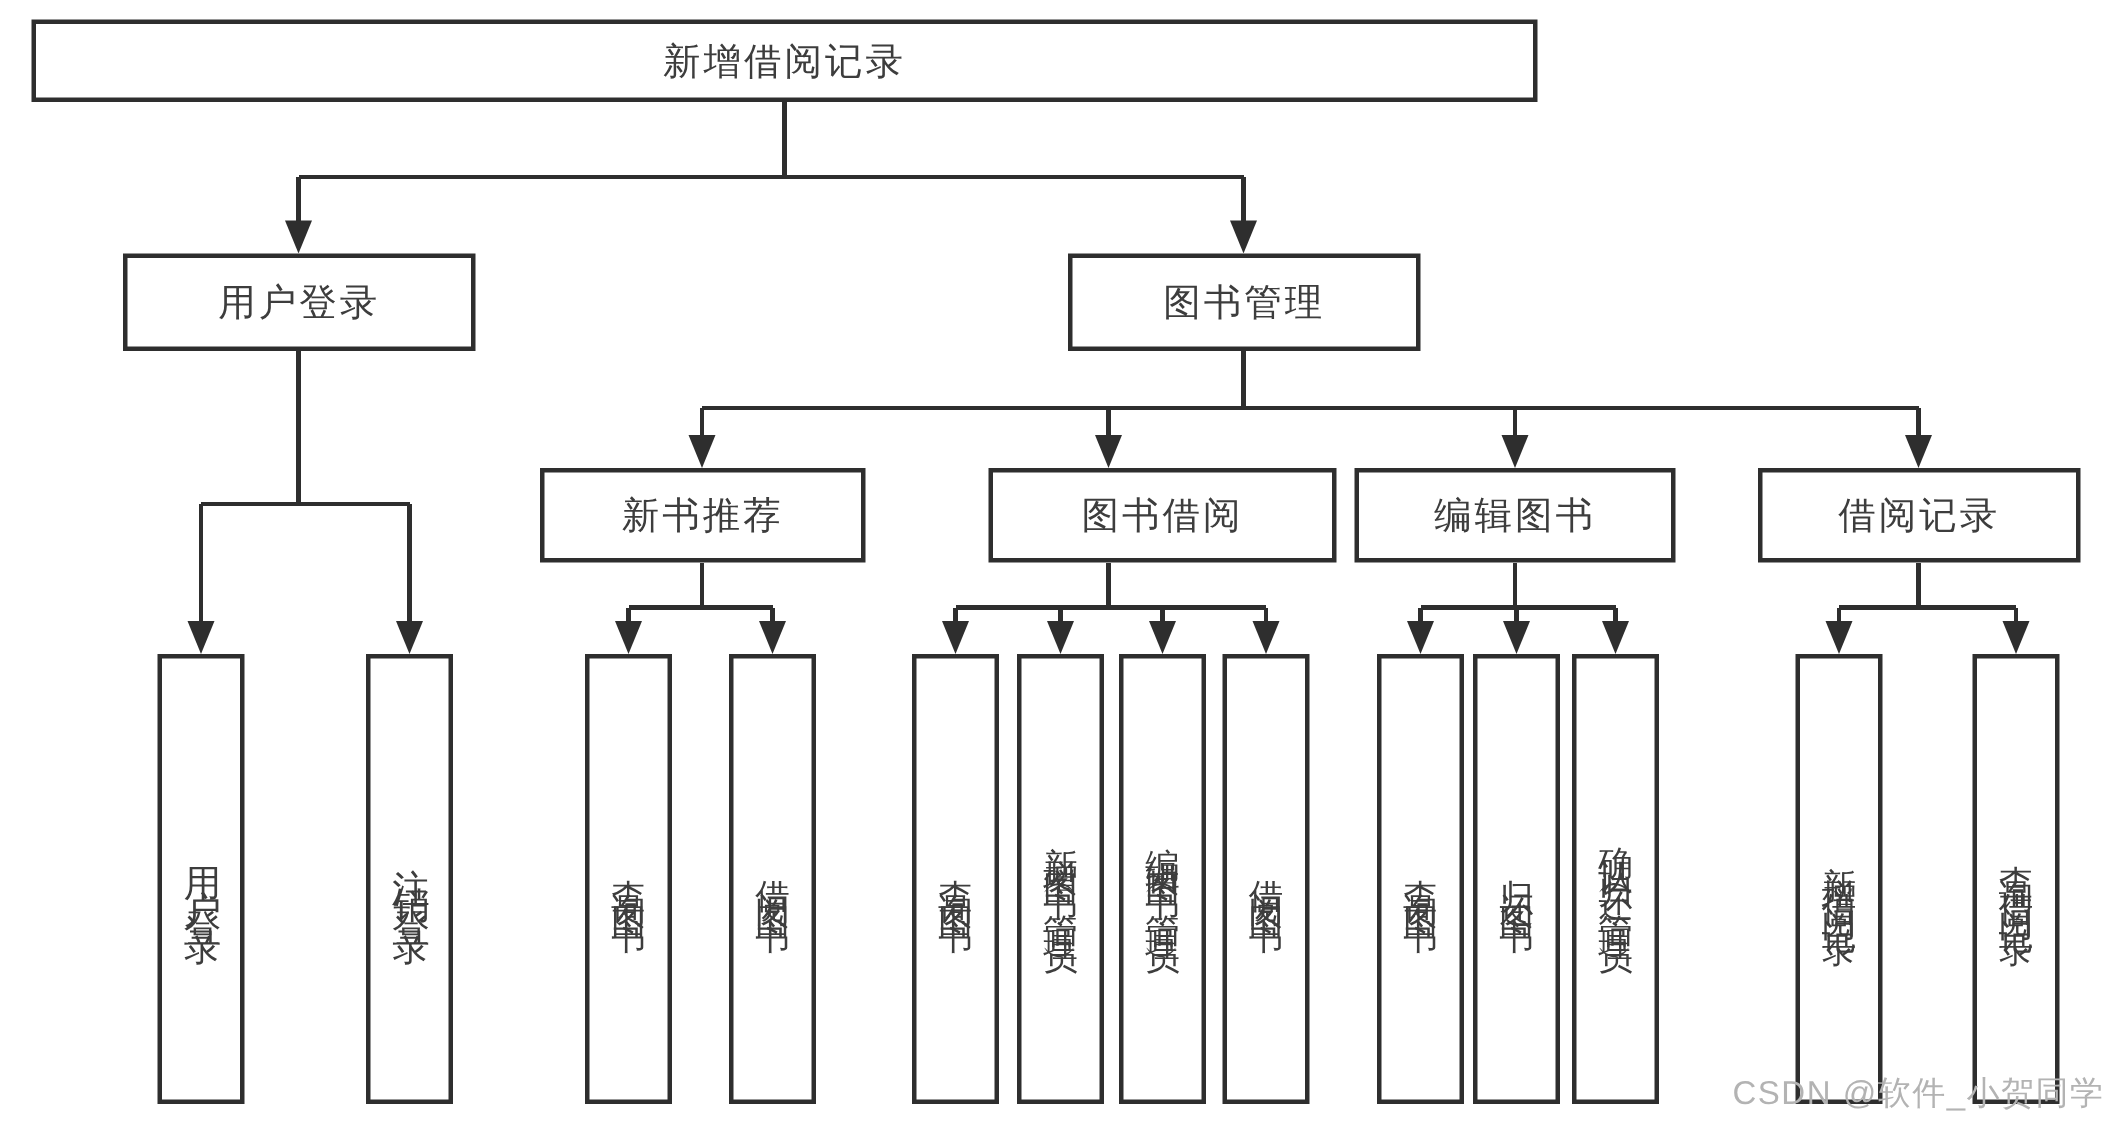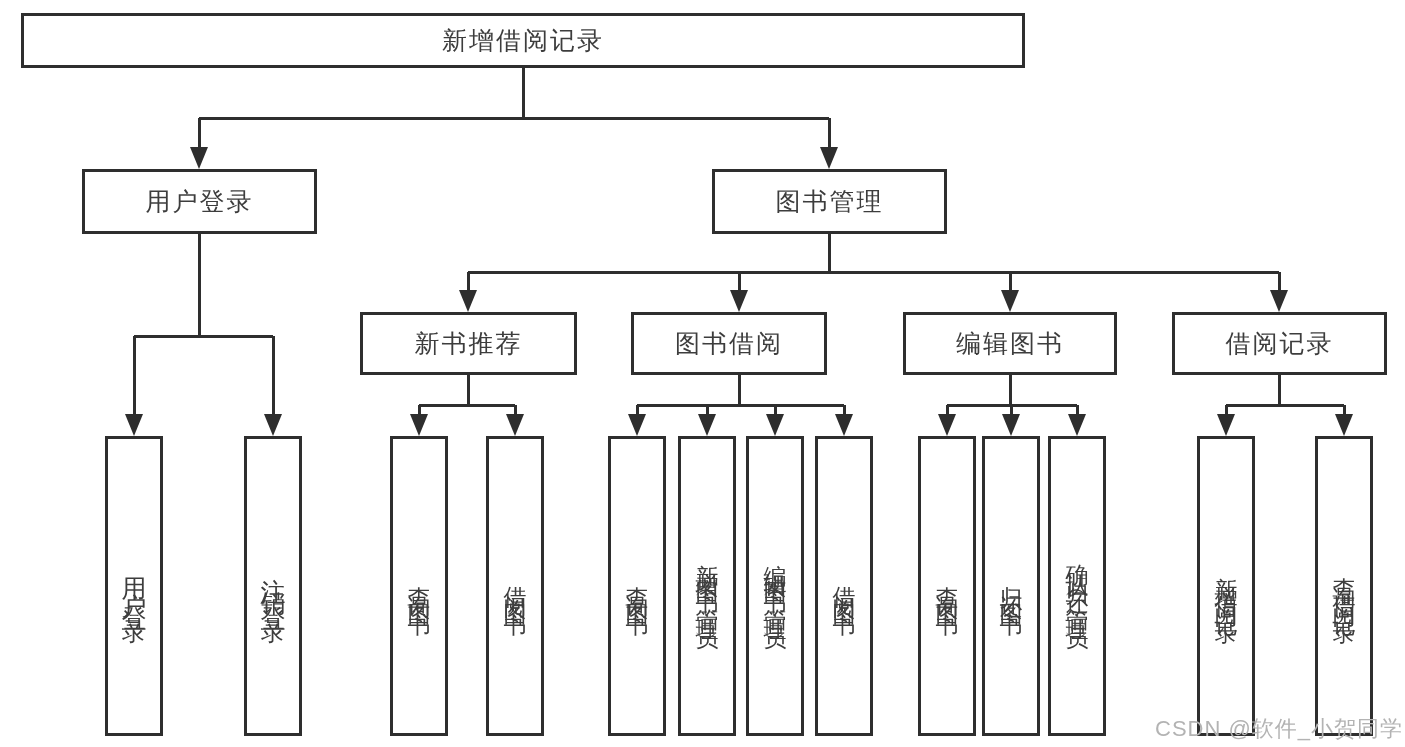--- a/index.html
+++ b/index.html
@@ -89,21 +89,21 @@
       <line x1="1344" y1="405" x2="1344" y2="418" stroke="#2e2e2e" stroke-width="3" shape-rendering="crispEdges"></line>
       <polygon points="1335,414 1353,414 1344,436" fill="#2e2e2e"></polygon>
     </svg>
 
   <div class="node hbox" style="left:21px;top:13px;width:1004px;height:55px">新增借阅记录</div>
 
   <div class="node hbox" style="left:82px;top:169px;width:235px;height:65px">用户登录</div>
   <div class="node hbox" style="left:712px;top:169px;width:235px;height:65px">图书管理</div>
 
   <div class="node hbox" style="left:360px;top:312px;width:217px;height:63px">新书推荐</div>
-  <div class="node hbox" style="left:631px;top:312px;width:196px;height:63px">图书借阅</div>
+  <div class="node hbox" style="left:659px;top:312px;width:232px;height:63px">图书借阅</div>
   <div class="node hbox" style="left:903px;top:312px;width:214px;height:63px">编辑图书</div>
   <div class="node hbox" style="left:1172px;top:312px;width:215px;height:63px">借阅记录</div>
 
   <div class="node vbox ls-lg" style="left:105px;top:436px;width:58px;height:300px">用户登录</div>
   <div class="node vbox ls-lg" style="left:244px;top:436px;width:58px;height:300px">注销登录</div>
 
   <div class="node vbox" style="left:390px;top:436px;width:58px;height:300px">查询图书</div>
   <div class="node vbox" style="left:486px;top:436px;width:58px;height:300px">借阅图书</div>
 
   <div class="node vbox" style="left:608px;top:436px;width:58px;height:300px">查询图书</div>

